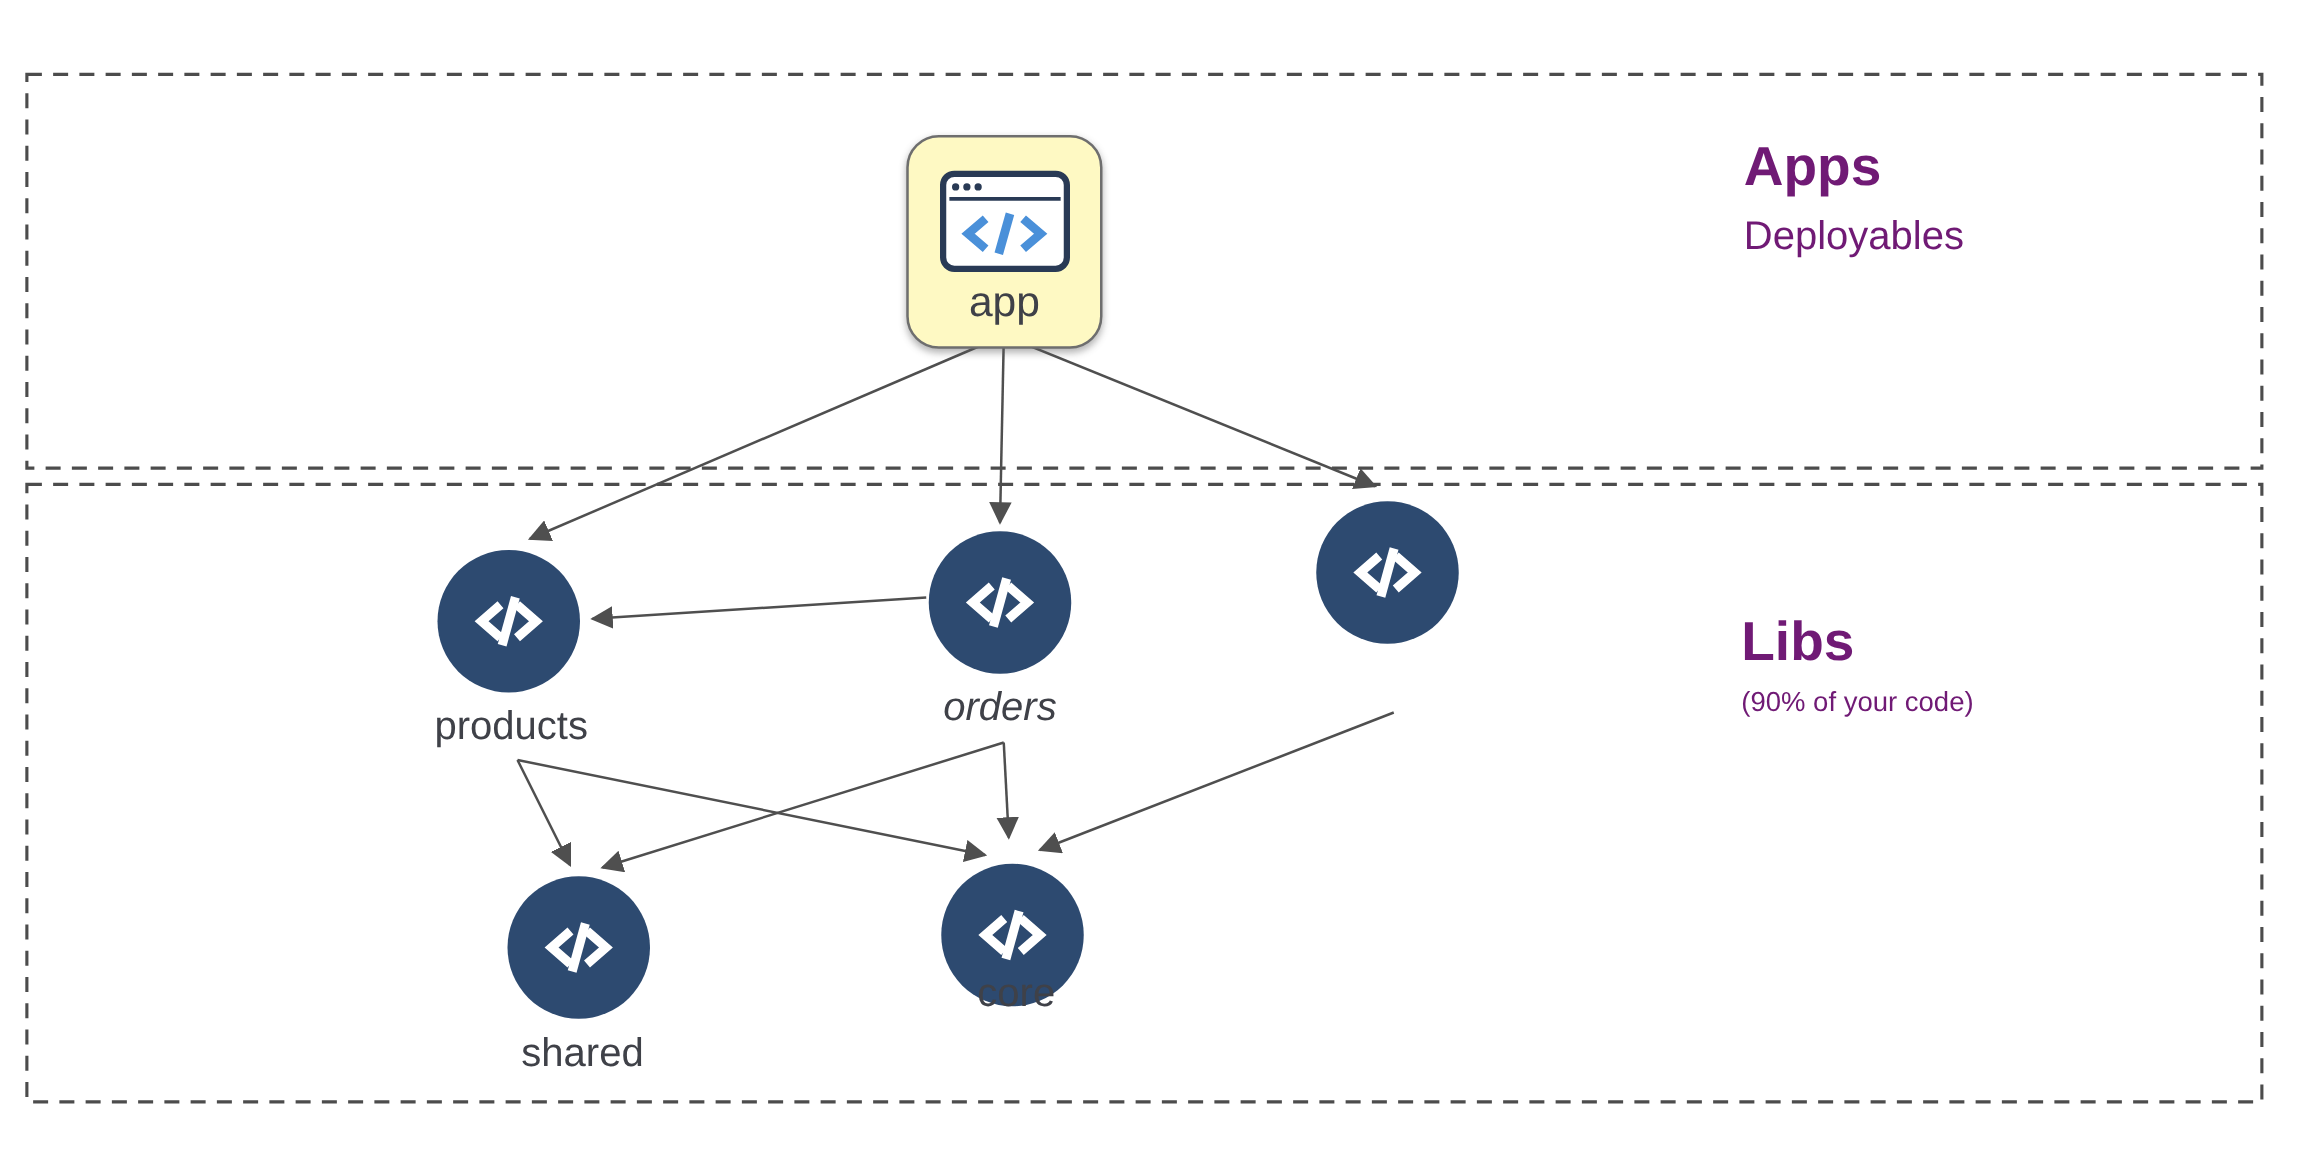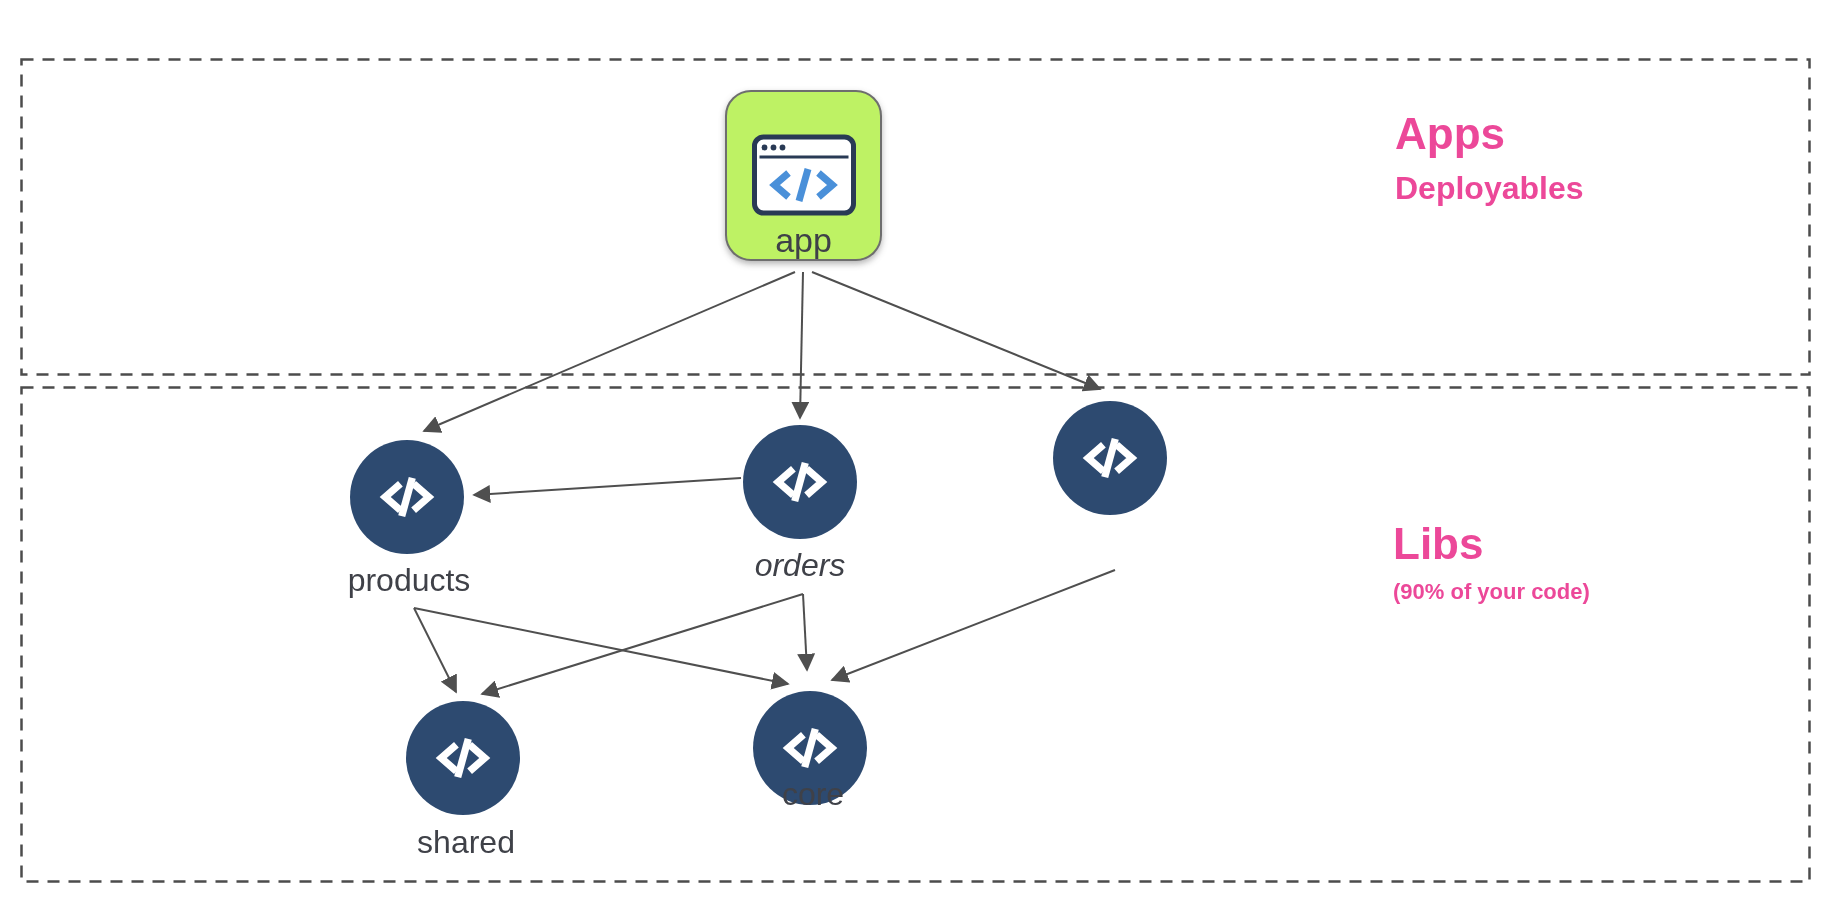--- a/index.html
+++ b/index.html
@@ -15,29 +15,28 @@
   }
   svg.overlay {
     position: absolute; left: 0; top: 0;
     width: 1838px; height: 920px;
   }
   .edge { stroke: #4f4f4f; stroke-width: 2; fill: none; }
   .box  { fill: none; stroke: #4c4c4c; stroke-width: 2.5; stroke-dasharray: 12 9; }
 
   
   .app-card {
-    position: absolute; left: 725px; top: 90px;
+    position: absolute; left: 725px; top: 108px;
     width: 157px; height: 171px;
-    background: #bef264;
+    background: #fef9c3;
     border: 2px solid #6e6e6e;
     border-radius: 26px;
     box-shadow: 0 3px 6px rgba(90,90,90,.45);
     display: flex; flex-direction: column; align-items: center;
     box-sizing: border-box;
-    justify-content: flex-end;
   }
   .app-card .browser-icon { margin-top: 26px; }
   .app-card .app-label {
     margin-top: 6px;
     font-size: 34px; color: #3f4148; line-height: 1.1;
   }
 
   
   .lib-node {
     position: absolute;
@@ -50,23 +49,23 @@
   .node-label {
     position: absolute;
     width: 260px;
     transform: translateX(-50%);
     text-align: center;
     font-size: 32px; color: #3f4148; line-height: 38px;
     white-space: nowrap;
   }
 
   
-  .section-heading { position: absolute; color: #ec4899; }
+  .section-heading { position: absolute; color: #701a75; }
   .section-heading .title { font-size: 44px; font-weight: bold; line-height: 1.2; }
-  .section-heading .subtitle { font-size: 32px; font-weight: bold; margin-top: 8px; line-height: 1.2; }
+  .section-heading .subtitle { font-size: 32px; font-weight: normal; margin-top: 8px; line-height: 1.2; }
   .section-heading .subtitle.small { font-size: 22px; }
 </style>
 </head>
 <body>
 
 <div class="canvas">
 
   <svg class="overlay" viewBox="0 0 1838 920">
     <defs>
       <marker id="arrow" viewBox="0 0 10 10" refX="9" refY="5" markerWidth="9" markerHeight="9" orient="auto-start-reverse">
@@ -156,18 +155,18 @@
       </g>
     </svg>
   </div>
   <div class="node-label" style="left:813px; top:775px;">core</div>
 
   <div class="section-heading" style="left:1395px; top:108px;">
     <div class="title">Apps</div>
     <div class="subtitle">Deployables</div>
   </div>
 
-  <div class="section-heading" style="left:1393px; top:518px;">
+  <div class="section-heading" style="left:1393px; top:488px;">
     <div class="title">Libs</div>
     <div class="subtitle small">(90% of your code)</div>
   </div>
 
 </div>
 
 </body></html>

